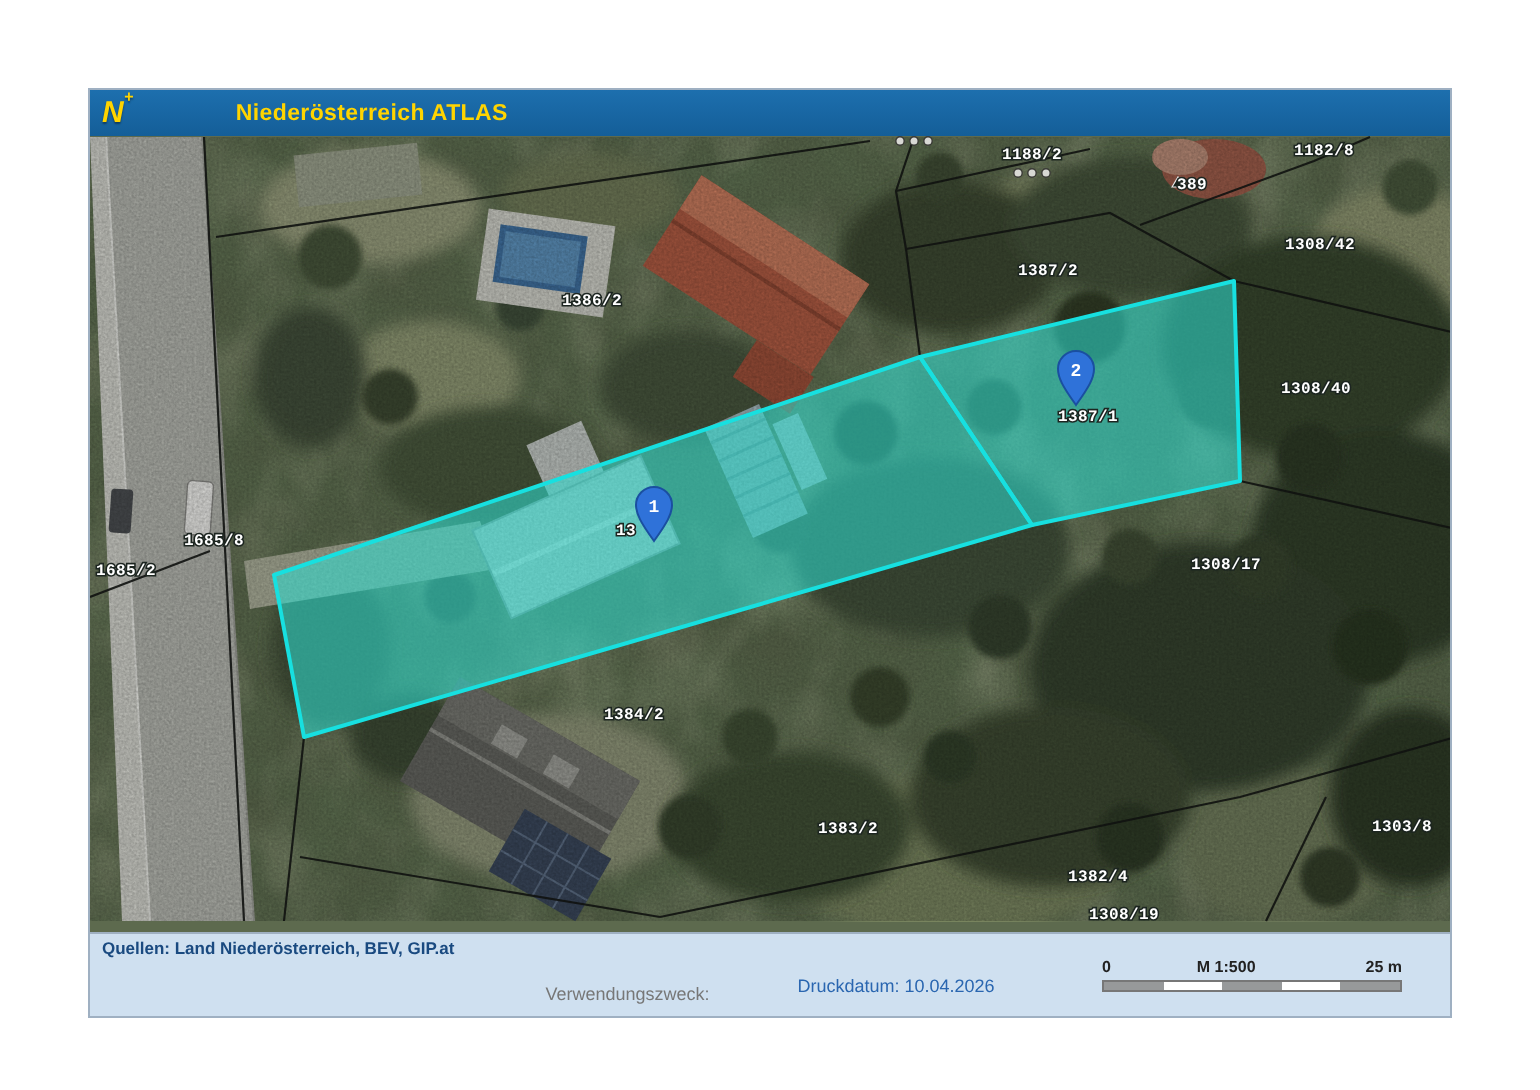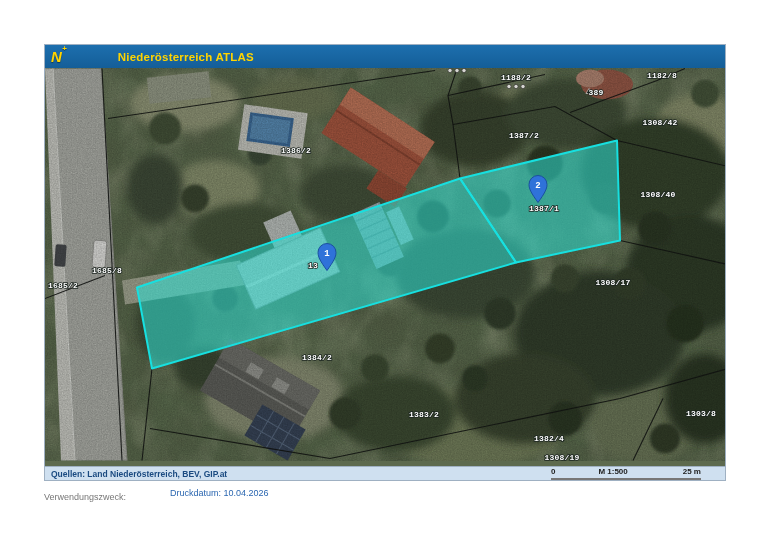--- a/index.html
+++ b/index.html
@@ -5,30 +5,30 @@
   * { box-sizing: border-box; margin: 0; padding: 0; }
   html,body { width:770px; height:545px; background:#ffffff; font-family:"Liberation Sans",sans-serif; overflow:hidden; }
   .page { position:relative; width:770px; height:545px; background:#fff; }
   .atlas-block { position:absolute; left:44px; top:44px; width:682px; border:1px solid #9fb0c2; background:#fff; }
   .app-header { height:23px; background:linear-gradient(#1d6fae,#145e98); display:flex; align-items:center; padding:0 6px; }
   .logo { color:#ffd400; font-weight:bold; font-style:italic; font-size:15px; line-height:1; position:relative; margin-right:9px; text-shadow:0 1px 1px rgba(0,0,0,.4); }
   .logo .plus { position:absolute; top:-4px; right:-5px; font-size:8px; font-style:normal; }
   .app-title { color:#ffd400; font-weight:bold; font-size:11.5px; letter-spacing:.2px;margin-left:47px; }
   .map-wrap { position:relative; width:680px; height:398px; background:#5d6a4e; overflow:hidden;font-family:Liberation Mono, monospace; }
   .map-wrap svg { display:block; }
-  .map-footer { height:14px; background:#cfe0f0; display:flex; justify-content:space-between; align-items:stretch; padding:2px 6px 2px 6px; border-top:1px solid #9fb0c2; }
+  .map-footer { height:42px; background:#cfe0f0; display:flex; justify-content:space-between; align-items:stretch; padding:2px 6px 2px 6px; border-top:1px solid #9fb0c2; }
   .foot-src { color:#1a4a80; font-weight:bold; font-size:8.5px; line-height:11px; }
   .foot-cop { color:#3a4a5a; font-size:8.5px; line-height:11px; }
   .scalebar { width:150px; margin-right:18px; display:flex; flex-direction:column; justify-content:center; }
   .scale-labels { display:flex; justify-content:space-between; font-size:8px; color:#222; font-weight:bold; line-height:9px; }
   .scale-labels .mid { position:relative; left:-6px; }
   .scale-track { display:flex; height:6px; border:1px solid #777; margin-top:2px; background:#fff; }
   .scale-track div { flex:1; }
   .seg-g { background:#97999a; } .seg-w { background:#ffffff; }
-  .bottom-row { position:absolute; left:44px; top:492px; width:682px; display:flex; justify-content:flex-start; }
+  .bottom-row { position:absolute; left:44px; top:492px; width:682px; display:flex; justify-content:center; }
   .purpose { color:#777; font-size:9px; }
   .printdate { color:#2a66b0; font-size:9px; position:relative; top:-4px;margin-left:44px; }
   text.plabel { font-size:8px; font-weight:bold; fill:#ffffff; stroke:#1c2520; stroke-width:1.6px; paint-order:stroke; letter-spacing:.2px; }
   text.pinnum { font-size:9px; font-weight:bold; fill:#ffffff; text-anchor:middle; }
 </style>
 </head>
 <body>
 
 <div class="page">
   <div class="atlas-block">

